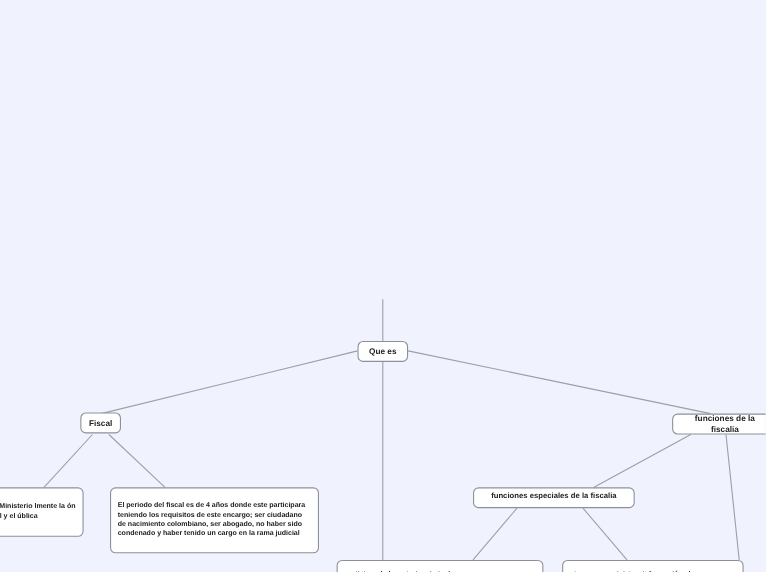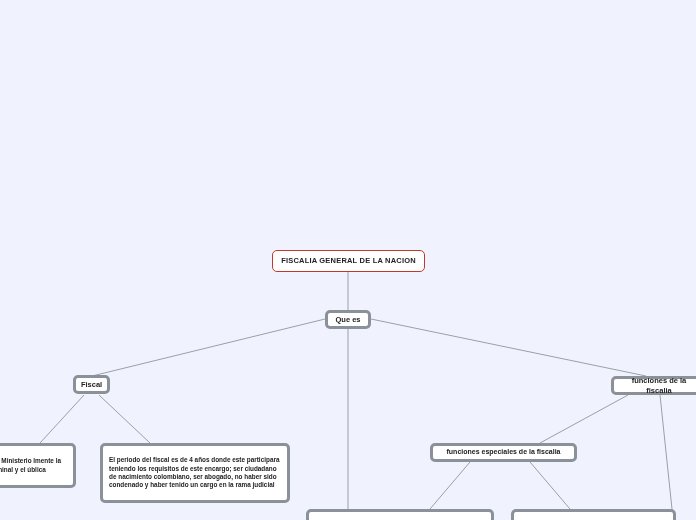--- a/index.html
+++ b/index.html
@@ -26,21 +26,21 @@
     left: 0;
     top: 0;
     width: 696px;
     height: 520px;
     pointer-events: none;
   }
   .node {
     position: absolute;
     box-sizing: border-box;
     background: #ffffff;
-    border: 3px solid #22c55e;
+    border: 1px solid #22c55e;
     border-radius: 5px;
     color: #222222;
     font-weight: bold;
     text-align: center;
     display: flex;
     align-items: center;
     justify-content: center;
     padding: 4px 6px;
     line-height: 1.25;
   }
@@ -79,23 +79,20 @@
       <path d="M 325 319 L 92 376" stroke="#9aa0a6" stroke-width="1" fill="none"></path>
       <path d="M 371 319 L 646 376" stroke="#9aa0a6" stroke-width="1" fill="none"></path>
       <path d="M 348 329 L 348 520" stroke="#9aa0a6" stroke-width="1" fill="none"></path>
       <path d="M 84 395 L 40 443" stroke="#9aa0a6" stroke-width="1" fill="none"></path>
       <path d="M 99 395 L 150 443" stroke="#9aa0a6" stroke-width="1" fill="none"></path>
       <path d="M 628 395 L 540 443" stroke="#9aa0a6" stroke-width="1" fill="none"></path>
       <path d="M 660 395 L 672 509" stroke="#9aa0a6" stroke-width="1" fill="none"></path>
       <path d="M 470 462 L 430 509" stroke="#9aa0a6" stroke-width="1" fill="none"></path>
       <path d="M 530 462 L 570 509" stroke="#9aa0a6" stroke-width="1" fill="none"></path>
     </svg>
-<div class="node root" style="left: 272px; top: 250px; width: 153px; height: 22px;">
-      <span class="txt">FISCALIA GENERAL DE LA  NACION</span>
-    </div>
     <div class="node level1" style="left: 325px; top: 310px; width: 46px; height: 19px;">
       <span class="txt">Que es</span>
     </div>
     <div class="node level1" style="left: 73px; top: 375px; width: 37px; height: 19px;">
       <span class="txt">Fiscal</span>
     </div>
     <div class="node level1" style="left: 611px; top: 376px; width: 96px; height: 19px;">
       <span class="txt">funciones de la fiscalia</span>
     </div>
     <div class="node level2" style="left: 430px; top: 443px; width: 147px; height: 19px;">

